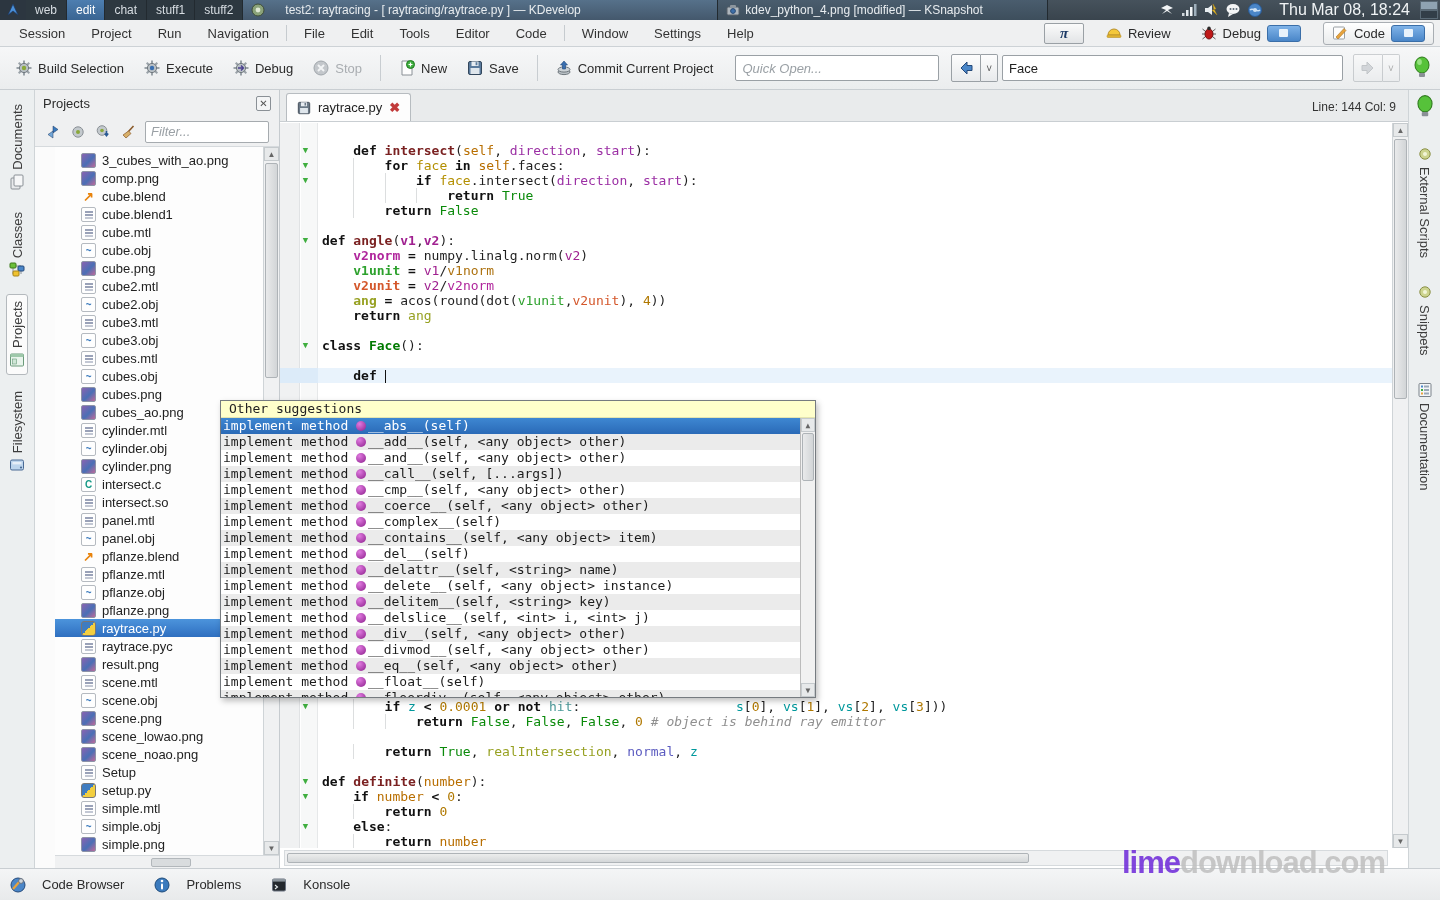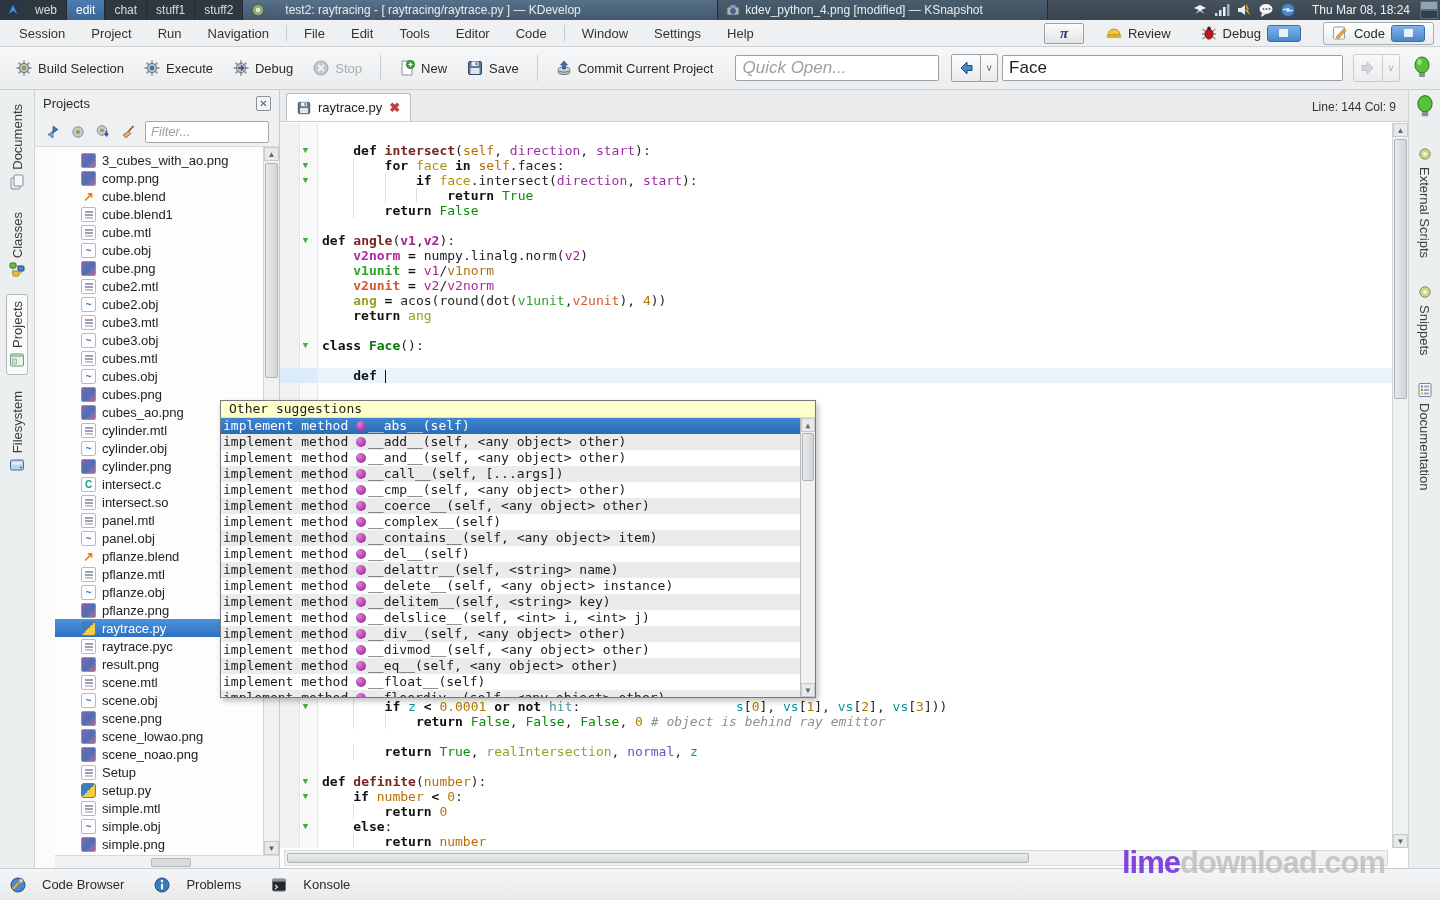--- a/index.html
+++ b/index.html
@@ -9,21 +9,21 @@
 
   
   .taskbar { position:absolute; left:0; top:0; width:1440px; height:20px; background:linear-gradient(#46525c,#39444d); display:flex; align-items:stretch; color:#e8ecef; font-size:12px; }
   .launcher { width:26px; display:flex; align-items:center; justify-content:center; background:#2c3640; }
   .task { padding:0 9px; display:flex; align-items:center; background:#2d3840; border-right:1px solid #222a30; color:#d7dde2; }
   .task.active { background:linear-gradient(#4d7eb0,#3a6592); color:#fff; }
   .task-window { display:flex; align-items:center; gap:5px; padding:0 8px; border-right:1px solid #222a30; }
   .tw1 { width:475px; background:linear-gradient(#56718a,#44586c); }
   .tw2 { width:330px; background:linear-gradient(#4a5d6e,#3d4e5c); }
   .tray { display:flex; align-items:center; gap:6px; padding:0 8px; margin-left:auto; }
-  .clock { display:flex; align-items:center; padding:0 8px; color:#f0f3f5; font-size:12px; white-space:nowrap; }
+  .clock { display:flex; align-items:center; padding:0 8px; color:#f0f3f5; font-size:16px; white-space:nowrap; }
   .pager { width:18px; margin:1px 2px; display:flex; flex-direction:column; }
   .pager div { flex:1; border:1px solid #5a6a76; }
   .pager .pcell-a { background:#8fa3b2; }
   .pager .pcell-b { background:#323e48; }
 
   
   .menubar { position:absolute; left:0; top:20px; width:1440px; height:27px; background:#eff0f1; border-bottom:1px solid #cdd2d6; display:flex; align-items:center; padding:0 6px; }
   .mitem { padding:0 13px; color:#333; }
   .msep { width:1px; height:16px; background:#c6cbcf; margin:0 4px; }
   .pi-btn { margin-left:auto; width:40px; height:21px; background:linear-gradient(#fbfbfb,#e2e4e6); border:1px solid #9aa0a5; border-radius:2px; display:flex; align-items:center; justify-content:center; font-family:"Liberation Serif",serif; font-style:italic; font-weight:bold; color:#1c3a66; font-size:15px; }
@@ -31,21 +31,21 @@
   .persp.active-p { background:linear-gradient(#ffffff,#e9ebec); border:1px solid #a9aeb3; border-radius:3px; }
   .persp-label { color:#2b2b2b; }
   .mini-blue { width:34px; height:17px; border-radius:3px; background:linear-gradient(#7fb3e8,#4a86c8); border:1px solid #3a6ea8; display:flex; align-items:center; justify-content:center; }
   .mini-blue span { width:9px; height:8px; background:#e8f2fb; border-radius:1px; display:block; }
 
   
   .toolbar { position:absolute; left:0; top:47px; width:1440px; height:43px; background:linear-gradient(#f6f7f8,#ebedee); border-bottom:1px solid #c9ced2; display:flex; align-items:center; gap:4px; padding:0 8px; }
   .tbtn { display:flex; align-items:center; gap:6px; padding:5px 8px; border-radius:3px; color:#2b2b2b; white-space:nowrap; }
   .tbtn.disabled { color:#a9adb1; }
   .tsep { width:1px; height:26px; background:#c8cdd1; margin:0 6px; }
-  .tinput { height:26px; background:#fff; border:1px solid #9aa0a5; border-radius:2px; padding:0 6px; font-size:17px; color:#222; display:flex; align-items:center; }
+  .tinput { height:26px; background:#fff; border:1px solid #9aa0a5; border-radius:2px; padding:0 6px; font-size:13px; color:#222; display:flex; align-items:center; }
   .placeholder { color:#9aa0a5; font-style:italic; }
   .quick { width:210px; margin-left:10px; }
   .searchbox { width:352px; }
   .navbtn { width:30px; height:28px; border:1px solid #9aa0a5; border-radius:2px 0 0 2px; background:linear-gradient(#fdfdfd,#e8eaec); display:flex; align-items:center; justify-content:center; }
   .navdrop { width:17px; height:28px; border:1px solid #9aa0a5; border-left:none; border-radius:0 2px 2px 0; background:linear-gradient(#fdfdfd,#e8eaec); display:flex; align-items:center; justify-content:center; color:#555; font-size:10px; }
   .dis { opacity:.45; }
 
   
   .main { position:absolute; left:0; top:90px; width:1440px; height:778px; background:#eceff0; }
 

